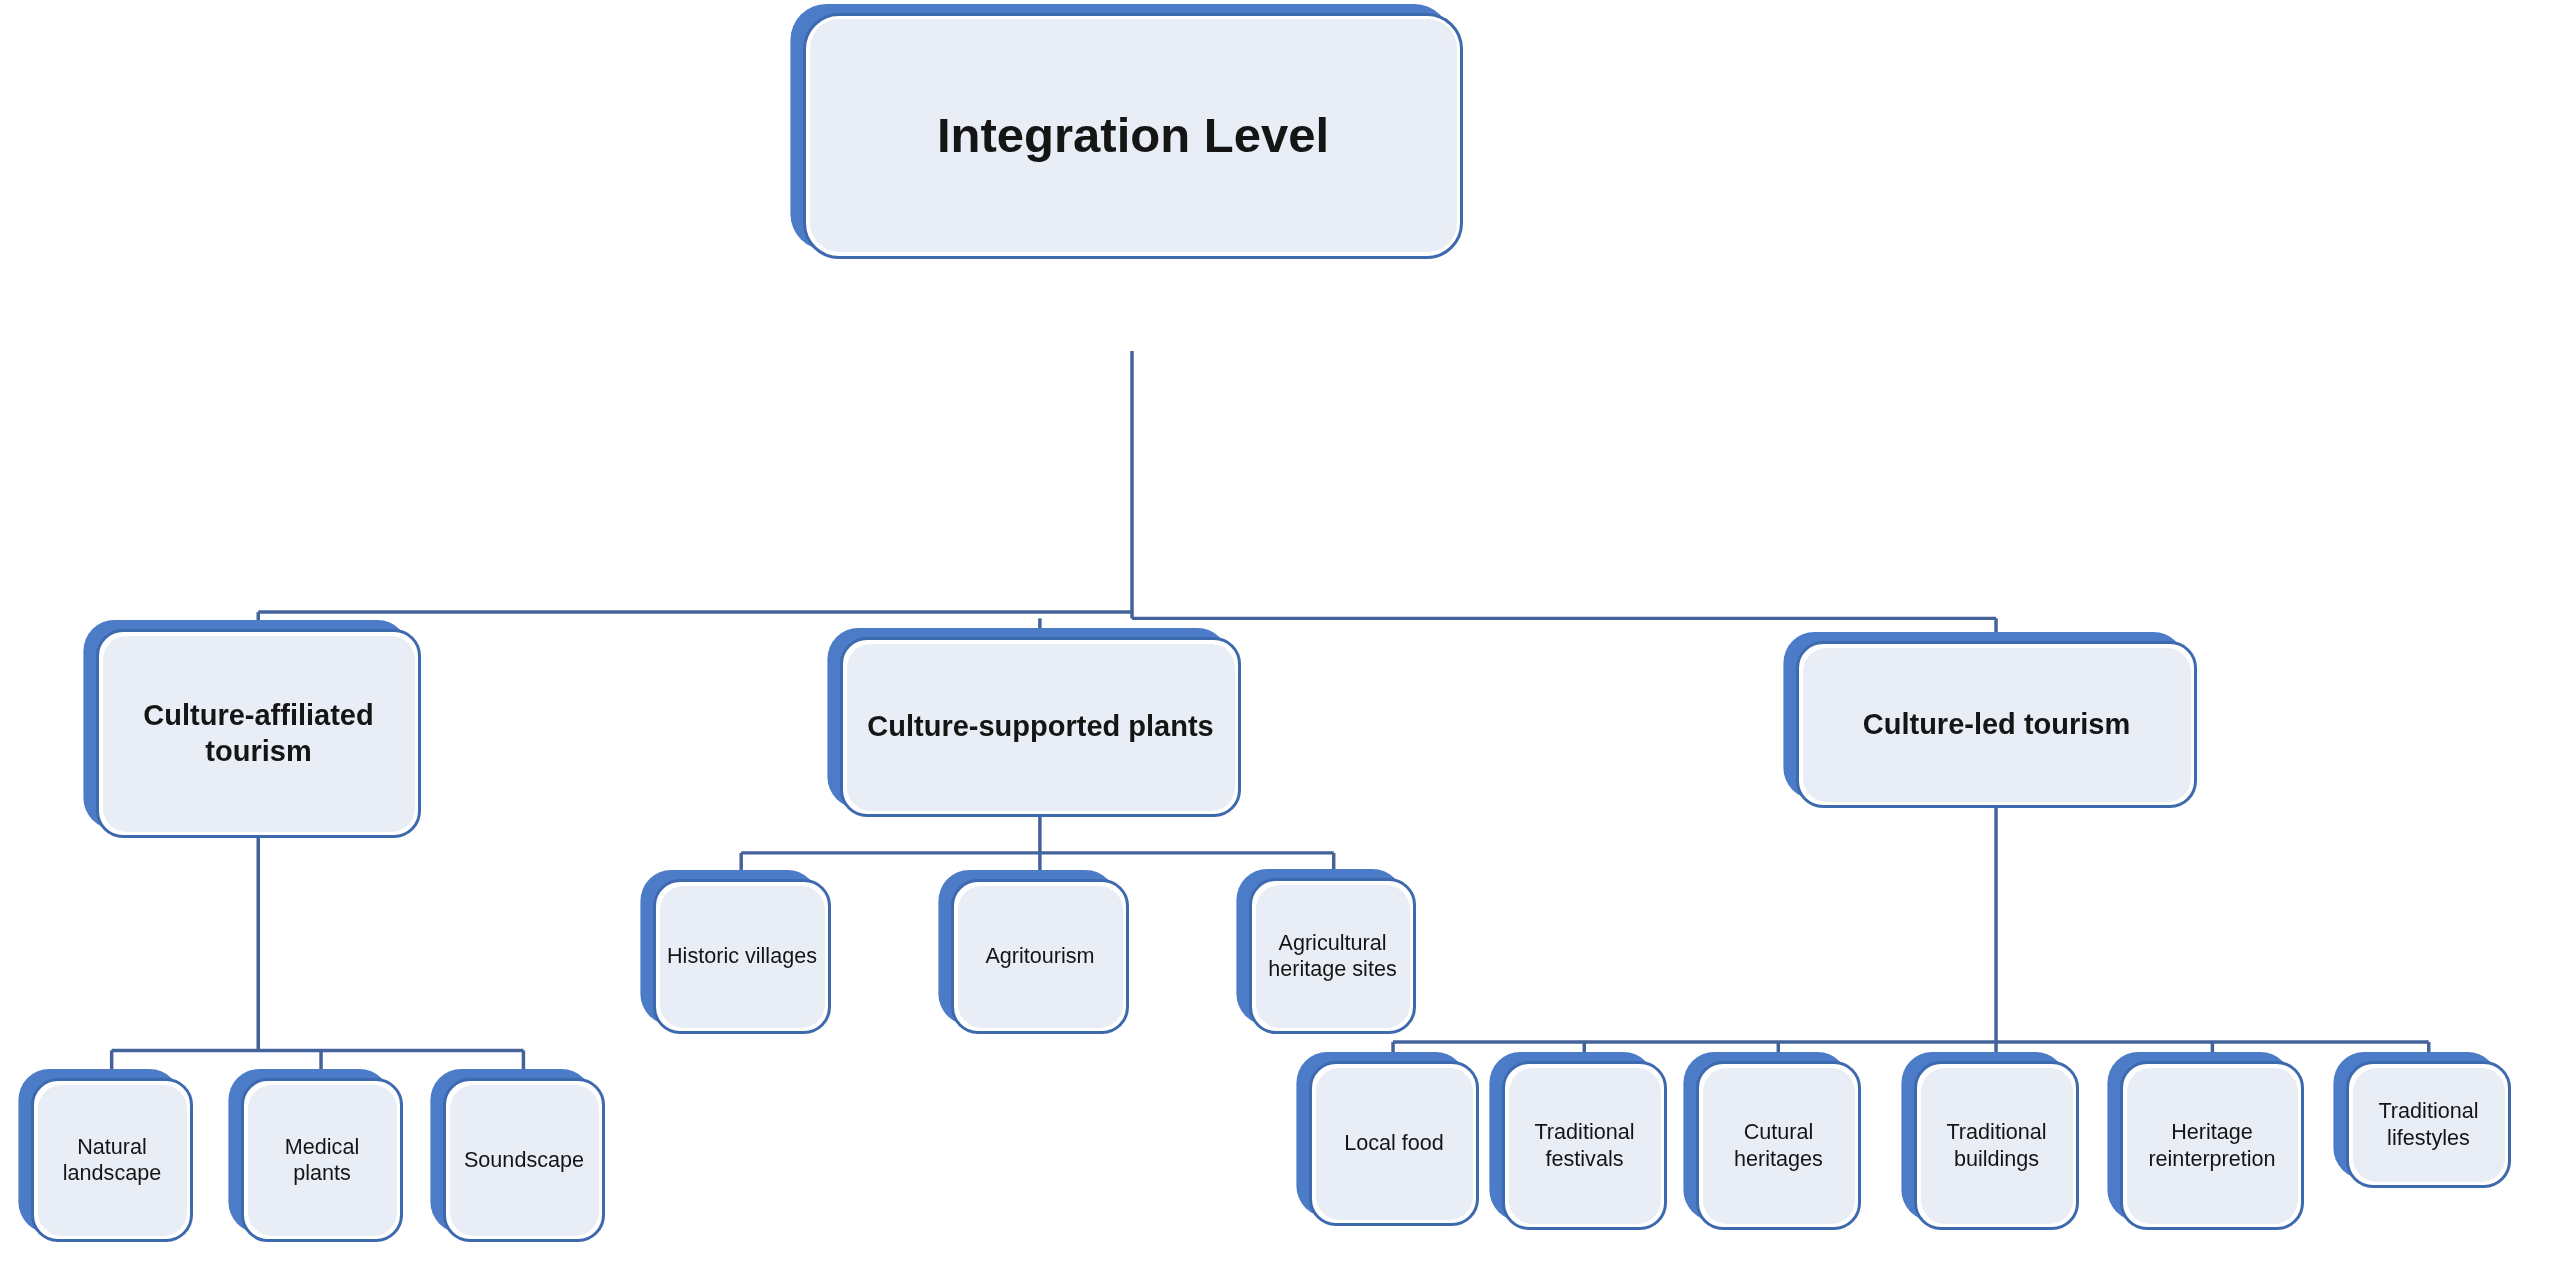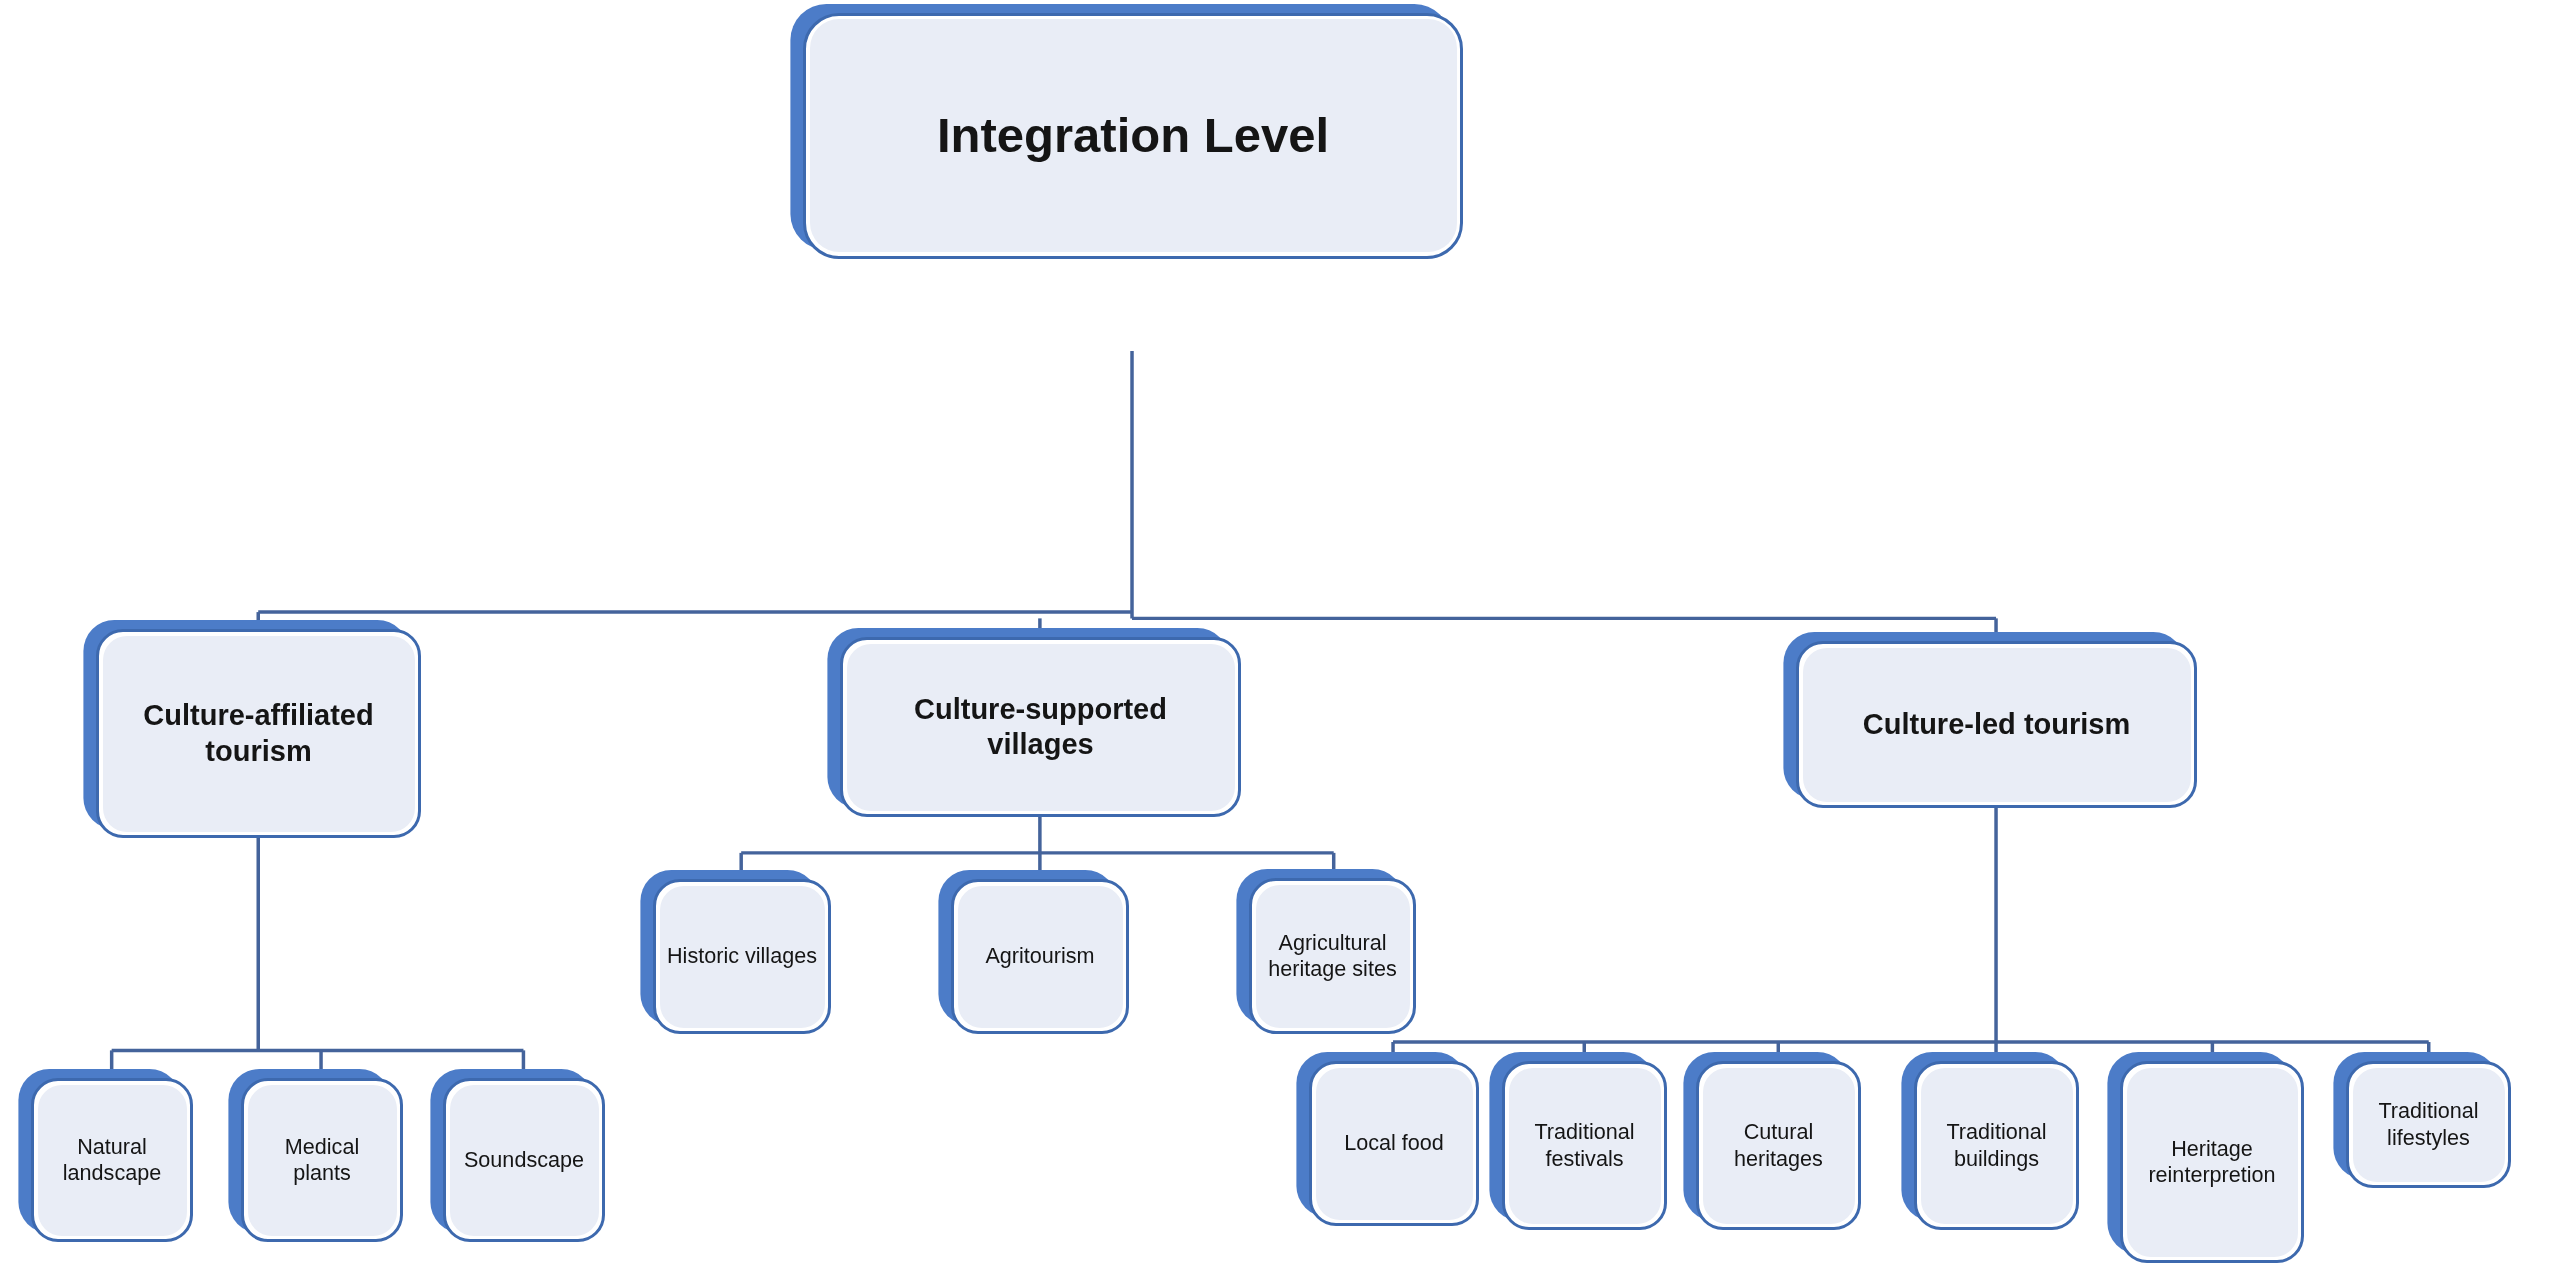--- a/index.html
+++ b/index.html
@@ -88,21 +88,21 @@
     <div class="card">
       <div class="fill"></div>
       <div class="lbl">Culture-affiliated tourism</div>
     </div>
   </div>
 
   <div class="node lvl2" style="left:840px;top:637px;width:401px;height:180px">
     <div class="shadow"></div>
     <div class="card">
       <div class="fill"></div>
-      <div class="lbl">Culture-supported villages</div>
+      <div class="lbl">Culture-supported plants</div>
     </div>
   </div>
 
   <div class="node lvl3" style="left:31px;top:1078px;width:162px;height:164px">
     <div class="shadow"></div>
     <div class="card">
       <div class="fill"></div>
       <div class="lbl">Natural landscape</div>
     </div>
   </div>
@@ -180,21 +180,21 @@
   </div>
 
   <div class="node lvl3" style="left:1914px;top:1061px;width:165px;height:169px">
     <div class="shadow"></div>
     <div class="card">
       <div class="fill"></div>
       <div class="lbl">Traditional buildings</div>
     </div>
   </div>
 
-  <div class="node lvl3" style="left:2120px;top:1061px;width:184px;height:202px">
+  <div class="node lvl3" style="left:2120px;top:1061px;width:184px;height:169px">
     <div class="shadow"></div>
     <div class="card">
       <div class="fill"></div>
       <div class="lbl">Heritage reinterpretion</div>
     </div>
   </div>
 
   <div class="node lvl3" style="left:2346px;top:1061px;width:165px;height:127px">
     <div class="shadow"></div>
     <div class="card">

